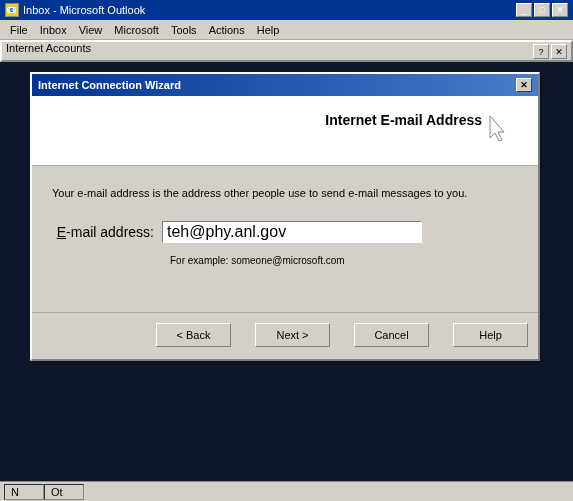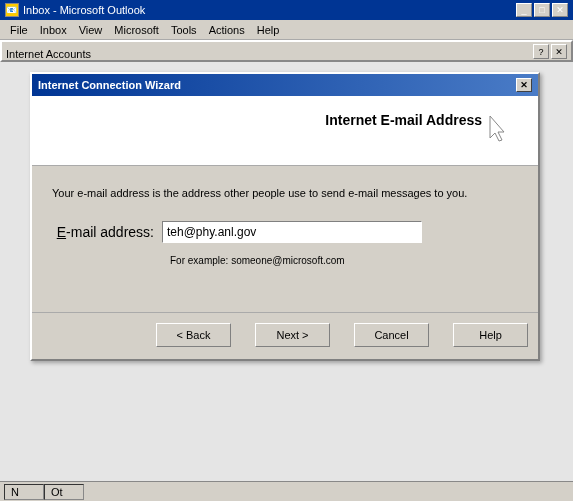--- a/index.html
+++ b/index.html
@@ -71,21 +71,21 @@
       cursor: pointer;
     }
 
     
     .accounts-bar {
       background: #d4d0c8;
       border: 2px solid #888;
       border-top-color: #fff;
       border-left-color: #fff;
       display: flex;
-      align-items: flex-end;
+      align-items: flex-start;
       height: 22px;
       padding: 0 4px;
       margin: 0;
       position: relative;
     }
     .accounts-bar-title {
       font-size: 11px;
       color: #000;
     }
     .accounts-bar-btns {
@@ -106,21 +106,21 @@
       border-bottom-color: #808080;
       font-size: 9px;
       display: flex;
       align-items: center;
       justify-content: center;
       cursor: pointer;
     }
 
     
     .main-area {
-      background: #e5e5e5;
+      background: #0f172a;
       position: relative;
       height: calc(501px - 20px - 20px - 22px);
       display: flex;
       flex-direction: column;
       align-items: center;
       justify-content: center;
     }
 
     
     .wizard-dialog {
@@ -228,21 +228,21 @@
     }
     .form-input {
       width: 260px;
       height: 22px;
       border: 1px solid;
       border-top-color: #808080;
       border-left-color: #808080;
       border-right-color: #fff;
       border-bottom-color: #fff;
       background: #fff;
-      font-size: 12px;
+      font-size: 16px;
       padding: 2px 4px;
       font-family: 'Tahoma', sans-serif;
       outline: none;
     }
 
     .form-example {
       font-size: 10px;
       color: #000;
       margin-left: 118px;
       margin-top: 12px;

